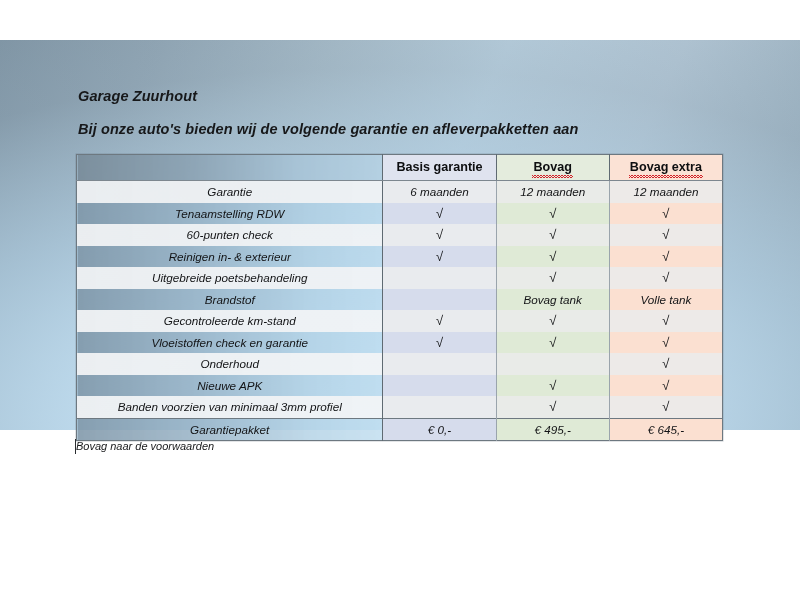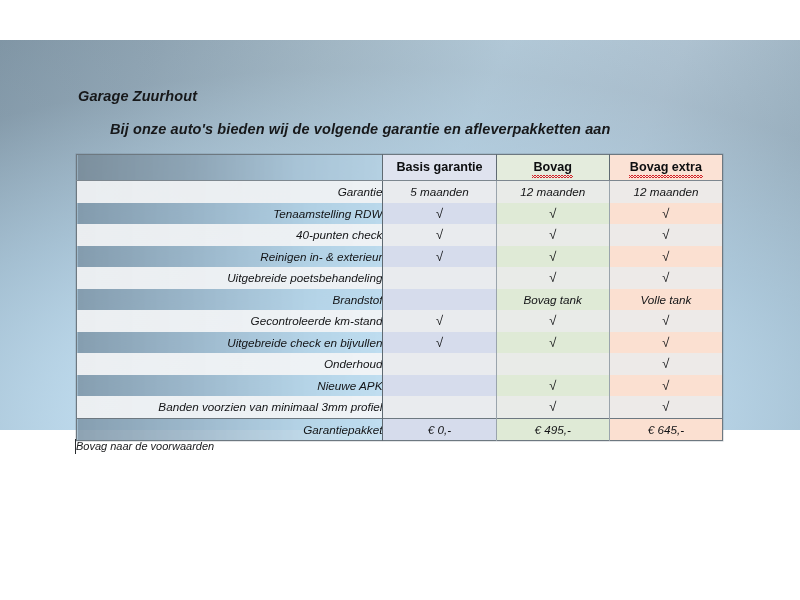--- a/index.html
+++ b/index.html
@@ -49,21 +49,20 @@
     letter-spacing: .1px;
   }
   #sub-title {
     top: 81px;
     font-size: 14.5px;
     font-weight: bold;
     font-style: italic;
     color: #17181a;
     letter-spacing: .1px;
     white-space: nowrap;
-    margin-left: 32px;
   }
 
   
   #compare-table {
     position: absolute;
     left: 76px;
     top: 114px;
     width: 647px;
     border-collapse: collapse;
     table-layout: fixed;
@@ -83,21 +82,21 @@
   
   .col-feature { width: 306px; }
   .col-v       { width: 113px; }
 
   
   .feat {
     font-style: italic;
     color: #131416;
     padding-left: 7px;
     white-space: nowrap;
-    text-align: right;
+    text-align: center;
     border-right: 1px solid #5f6a72;
   }
   
   .val {
     text-align: center;
     font-style: italic;
     color: #131416;
     border-right: 1px solid #9aa4ac;
   }
   .val.last { border-right: none; }
@@ -219,32 +218,32 @@
         <td class="hcell hc-extra last">
           <span class="sp">
             <span>Bovag extra</span>
           </span>
         </td>
       </tr>
     </thead>
     <tbody id="table-body">
         <tr class="band-b">
           <td class="feat">Garantie</td>
-          <td class="val v-basis">5 maanden</td>
+          <td class="val v-basis">6 maanden</td>
           <td class="val v-bovag">12 maanden</td>
           <td class="val v-extra last">12 maanden</td>
         </tr>
         <tr class="band-a">
           <td class="feat">Tenaamstelling RDW</td>
           <td class="val v-basis"><span class="mark">√</span></td>
           <td class="val v-bovag"><span class="mark">√</span></td>
           <td class="val v-extra last"><span class="mark">√</span></td>
         </tr>
         <tr class="band-b">
-          <td class="feat">40-punten check</td>
+          <td class="feat">60-punten check</td>
           <td class="val v-basis"><span class="mark">√</span></td>
           <td class="val v-bovag"><span class="mark">√</span></td>
           <td class="val v-extra last"><span class="mark">√</span></td>
         </tr>
         <tr class="band-a">
           <td class="feat">Reinigen in- &amp; exterieur</td>
           <td class="val v-basis"><span class="mark">√</span></td>
           <td class="val v-bovag"><span class="mark">√</span></td>
           <td class="val v-extra last"><span class="mark">√</span></td>
         </tr>
@@ -260,21 +259,21 @@
           <td class="val v-bovag">Bovag tank</td>
           <td class="val v-extra last">Volle tank</td>
         </tr>
         <tr class="band-b">
           <td class="feat">Gecontroleerde km-stand</td>
           <td class="val v-basis"><span class="mark">√</span></td>
           <td class="val v-bovag"><span class="mark">√</span></td>
           <td class="val v-extra last"><span class="mark">√</span></td>
         </tr>
         <tr class="band-a">
-          <td class="feat">Uitgebreide check en bijvullen</td>
+          <td class="feat">Vloeistoffen check en garantie</td>
           <td class="val v-basis"><span class="mark">√</span></td>
           <td class="val v-bovag"><span class="mark">√</span></td>
           <td class="val v-extra last"><span class="mark">√</span></td>
         </tr>
         <tr class="band-b">
           <td class="feat">Onderhoud</td>
           <td class="val v-basis"></td>
           <td class="val v-bovag"></td>
           <td class="val v-extra last"><span class="mark">√</span></td>
         </tr>

